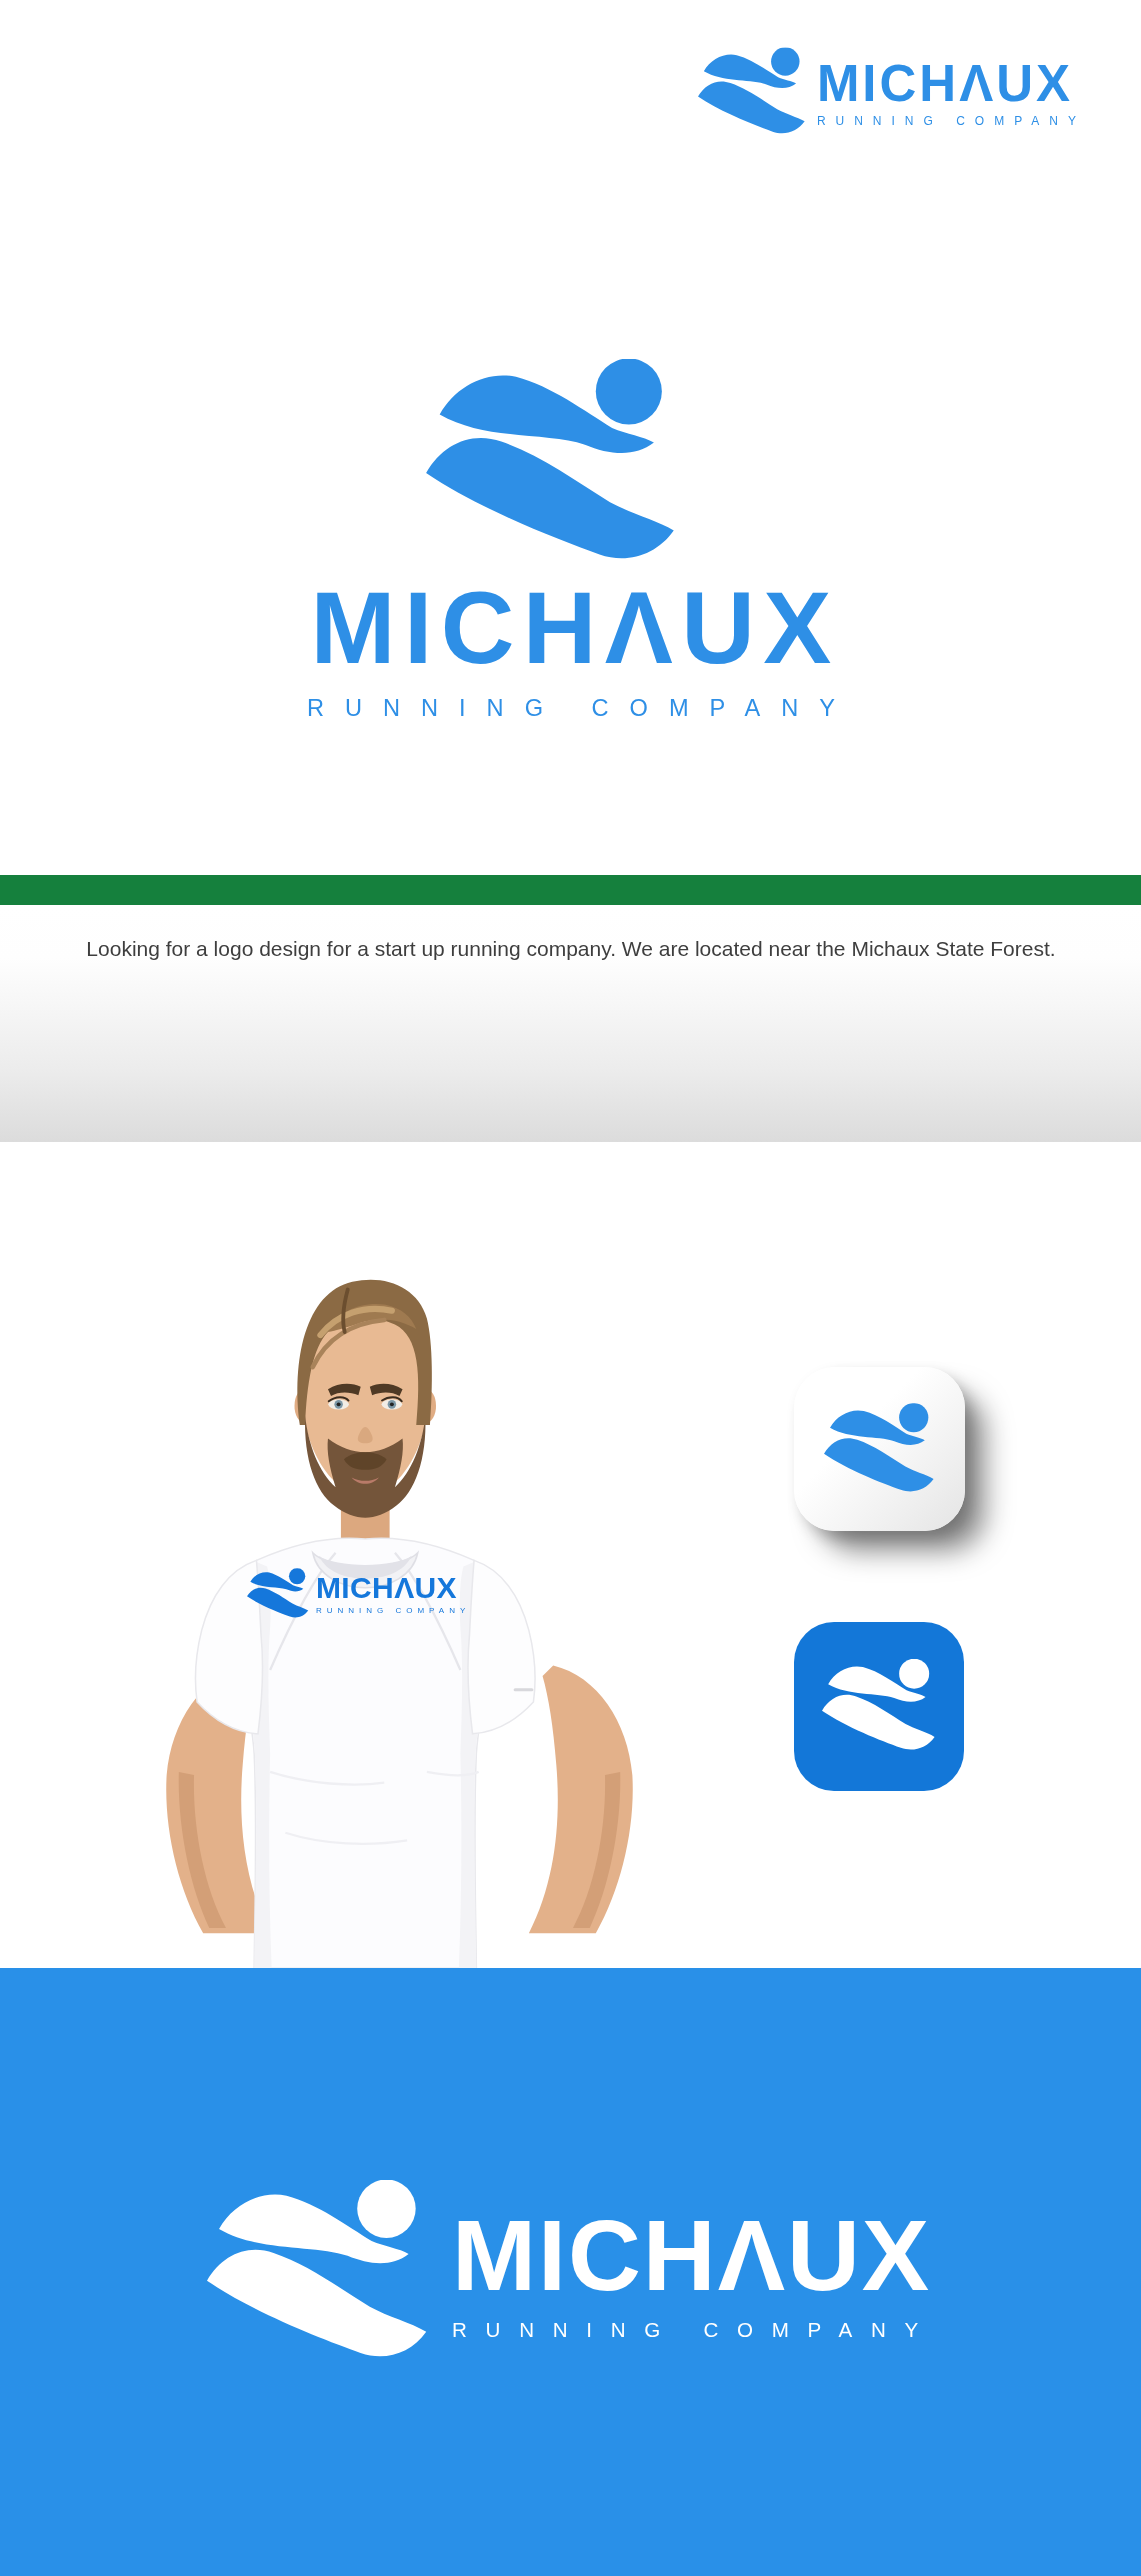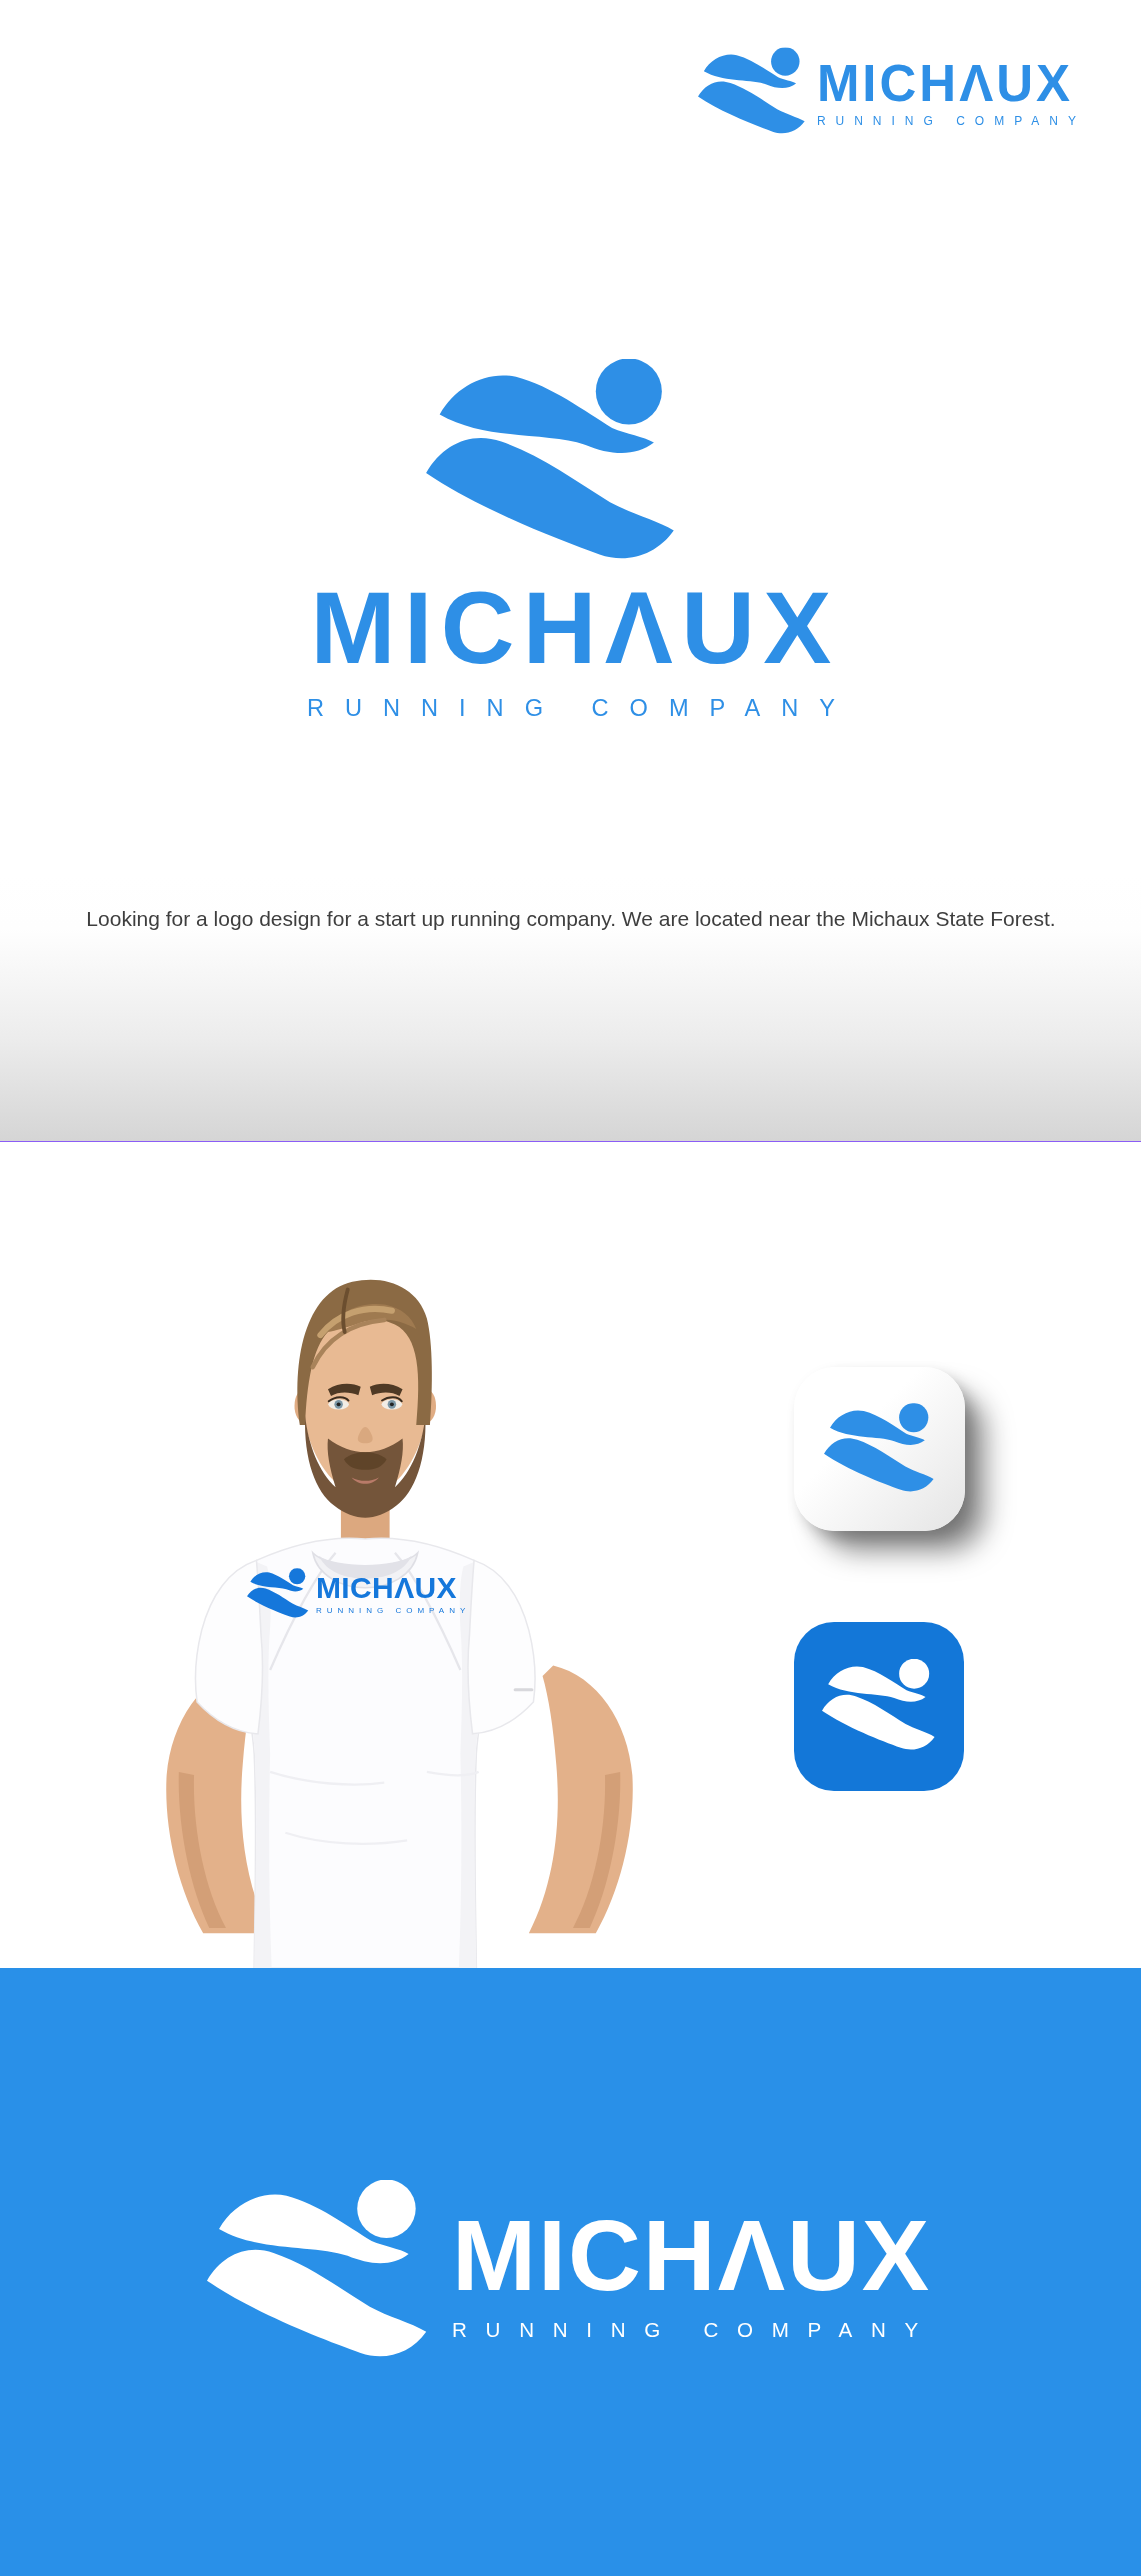--- a/index.html
+++ b/index.html
@@ -1,25 +1,25 @@
 <!DOCTYPE html>
 <html style="font-size:12px"><head>
 <meta charset="utf-8">
 <style>
   html,body{margin:0;padding:0;background:#ffffff;}
   .page{
     position:relative;width:1142px;height:2576px;margin:0 auto;
-    background:#8b5cf6;overflow:hidden;
+    background:#15803d;overflow:hidden;
     font-family:"Liberation Sans",sans-serif;
   }
   section{position:absolute;left:0;width:1142px;}
 
   
   .hero{top:0;height:875px;background:#ffffff;}
-  .brief{top:875px;height:266px;
+  .brief{top:905px;height:266px;
     background:linear-gradient(180deg,#ffffff 0%,#fefefe 20%,#ececec 62%,#d5d5d5 100%);}
   .mockups{top:1142px;height:826px;background:#ffffff;overflow:hidden;}
   .band{top:1968px;height:608px;background:#2990E8;}
 
   
   .lockup{display:flex;align-items:center;}
   .ltext{display:flex;flex-direction:column;align-items:flex-start;}
   .wordmark{font-weight:bold;line-height:1;color:#2E8FE6;white-space:nowrap;}
   .tagline{font-weight:normal;line-height:1;color:#2E8FE6;white-space:nowrap;}
   .mark{display:block;color:#2E8FE6;}

